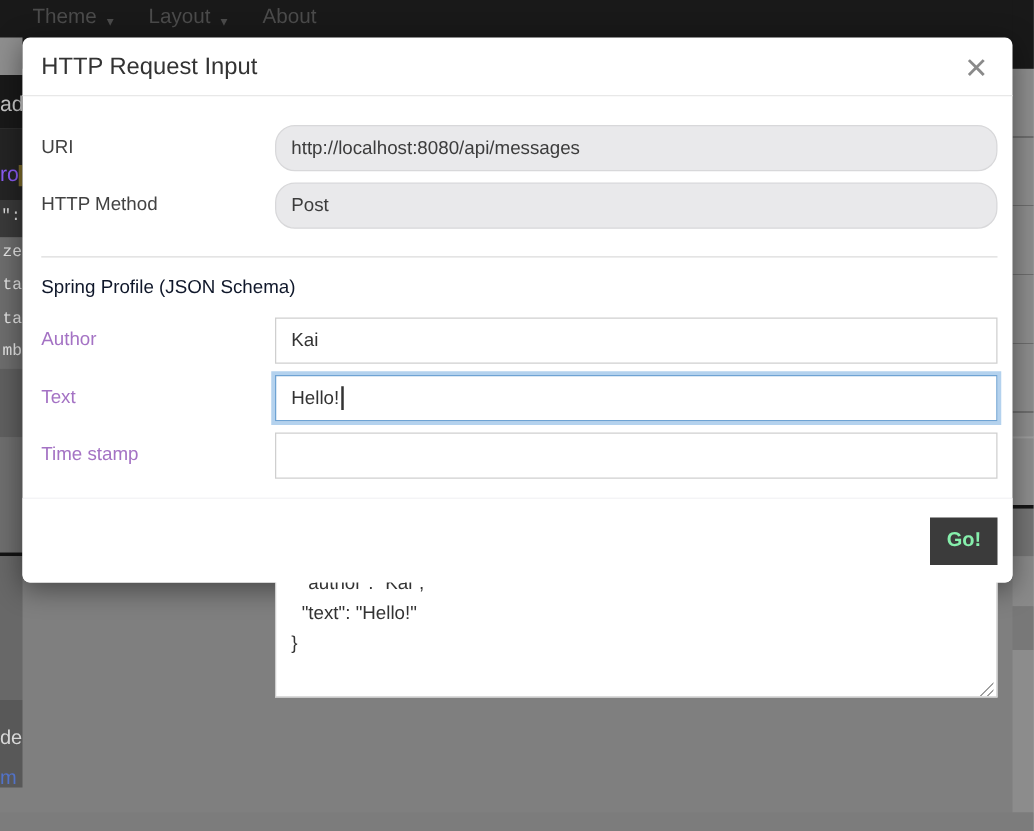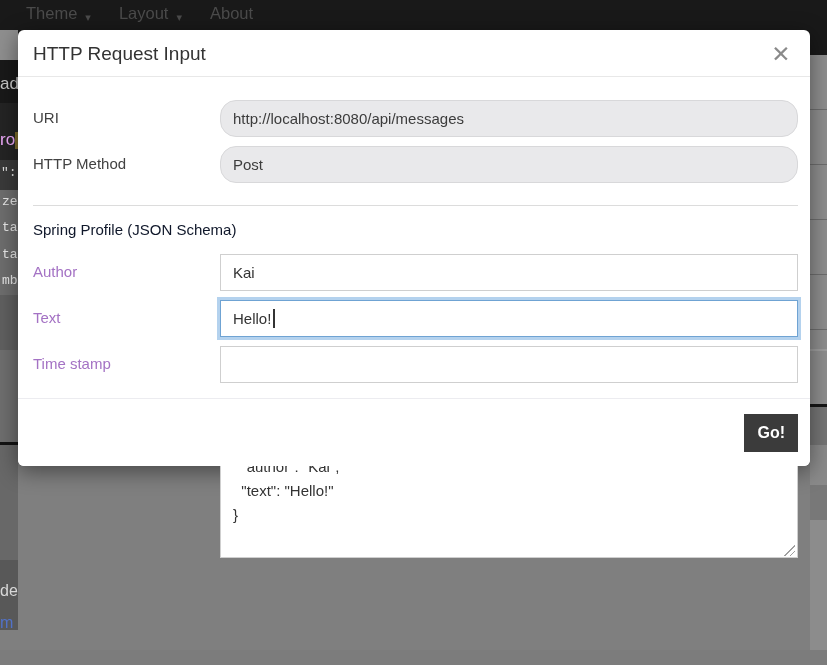--- a/index.html
+++ b/index.html
@@ -15,21 +15,21 @@
   .nav .nav-item{display:flex;align-items:flex-end;gap:8px;margin-right:18px;}
   .nav .caret{font-size:11px;position:relative;top:1px;}
   .strip{position:absolute;overflow:hidden;}
   .lf{position:absolute;color:#cdcdcd;white-space:pre;}
   .mono{font-family:"Liberation Mono","DejaVu Sans Mono",monospace;}
   
   .lb1{left:0;top:30px;width:18px;height:30px;background:#8f8f8f;}
   .lb2{left:0;top:60px;width:18px;height:43px;background:#191919;}
   .lb2 .lf{left:0;top:14px;font-size:17px;color:#c9c9c9;}
   .lb3{left:0;top:103px;width:18px;height:57px;background:#242424;}
-  .lb3 .lf{left:0;top:27px;font-size:17px;color:#f0abfc;}
+  .lb3 .lf{left:0;top:27px;font-size:17px;color:#8b5cf6;}
   .lb3 .code-cursor{position:absolute;right:0;top:29px;width:3px;height:17px;background:#7d6c2c;}
   .lb4{left:0;top:160px;width:18px;height:30px;background:#3a3a3a;}
   .lb4 .lf{left:1px;top:5px;font-size:13px;color:#dddddd;}
   .lb5{left:0;top:190px;width:18px;height:105px;background:#6e6e6e;}
   .lb5 .lf{left:2px;font-size:13px;color:#e8e8e8;}
   .lb6{left:0;top:295px;width:18px;height:55px;background:#606060;}
   .lb7{left:0;top:350px;width:18px;height:92px;background:#6f6f6f;}
   .lb8{left:0;top:442px;width:18px;height:3px;background:#131313;}
   .lb9{left:0;top:445px;width:18px;height:115px;background:#686868;}
   .lb10{left:0;top:560px;width:18px;height:70px;background:#585858;}
@@ -75,21 +75,21 @@
   .txtarea{width:100%;height:134px;box-sizing:border-box;border:1px solid #cfcfcf;
            color:#333;font-size:15px;line-height:24px;padding:6px 12px;resize:none;
            font-family:"Liberation Sans","DejaVu Sans",sans-serif;outline:none;}
   .resize-handle{position:absolute;right:3px;bottom:6px;width:12px;height:12px;
       background:repeating-linear-gradient(-45deg,transparent 0 3px,#a0a0a0 3px 4px);
       clip-path:polygon(100% 0,100% 100%,0 100%);cursor:nwse-resize;}
   .modal-footer{position:absolute;left:0;right:0;bottom:0;height:68px;
                 border-top:1px solid #ececf0;box-sizing:border-box;
                 padding:15px 12px 0 0;text-align:right;
                 border-radius:0 0 6px 6px;background:#fff;}
-  .go-btn{min-width:49px;height:38px;background:#3b3b3b;color:#ffffff;border:none;
+  .go-btn{min-width:49px;height:38px;background:#3b3b3b;color:#86efac;border:none;
           font-size:16px;font-weight:600;padding:0 13px;cursor:pointer;
           font-family:"Liberation Sans","DejaVu Sans",sans-serif;}
 </style>
 </head>
 <body>
 
 <div class="nav">
   <span class="nav-item">
     <span>Theme</span>
     <span class="caret">▾</span>

